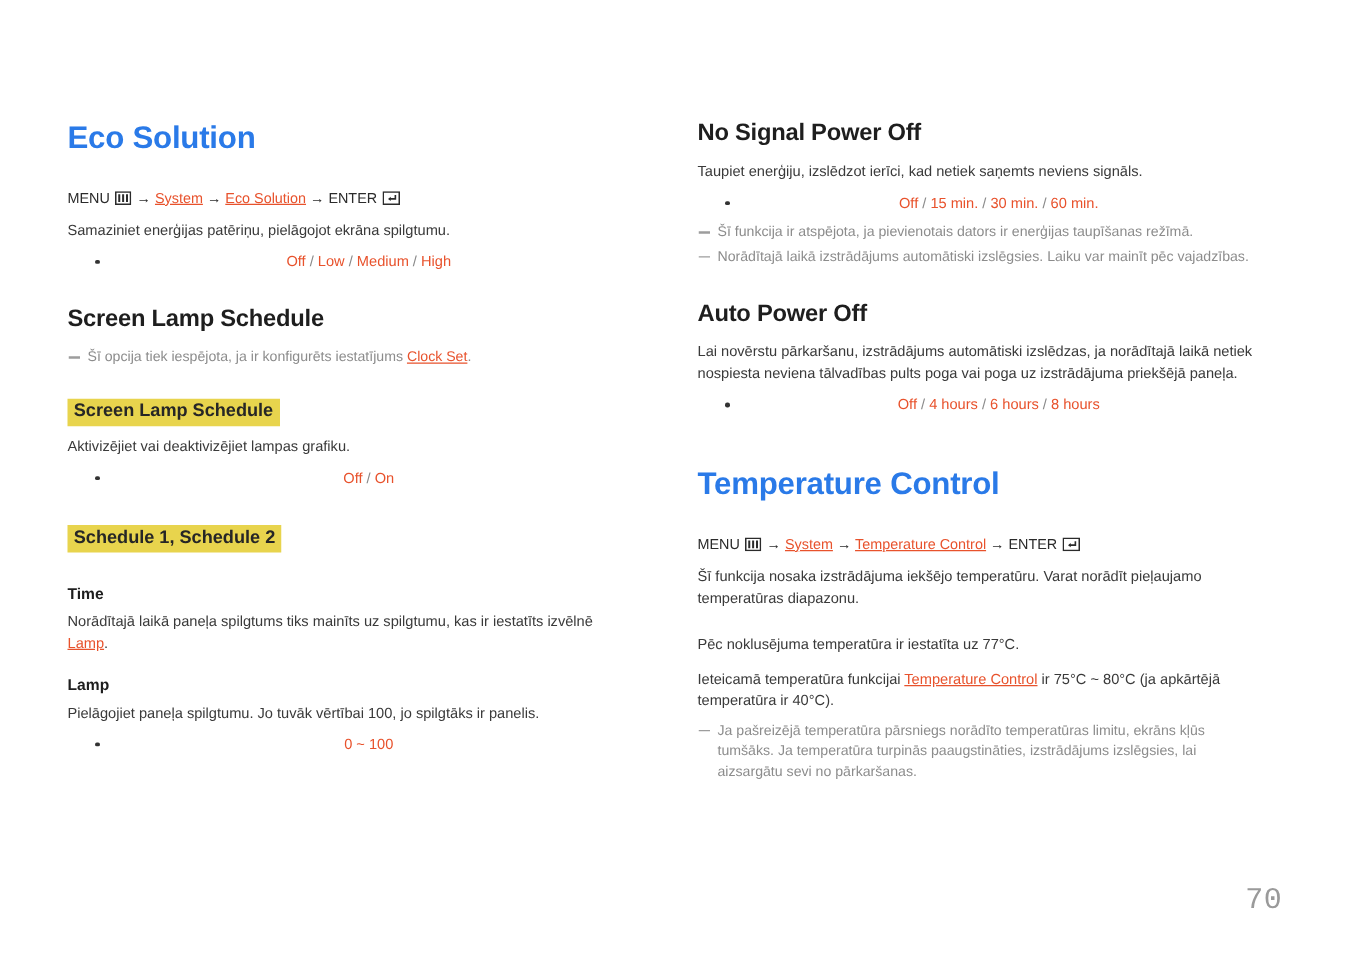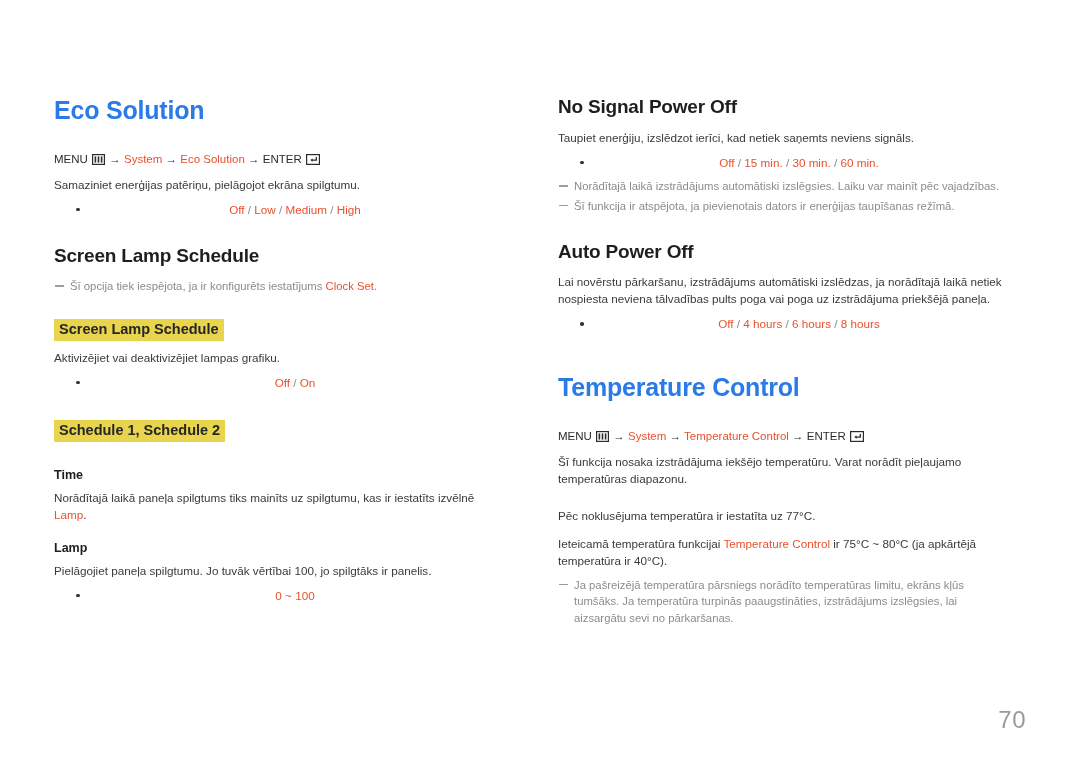--- a/index.html
+++ b/index.html
@@ -69,21 +69,21 @@
     color: #3a3a3a;
     margin: 0 0 7px 0;
   }
   .menu-path {
     font-size: 11.5px;
     color: #2b2b2b;
     margin: 0 0 9px 0;
     line-height: 1.5;
     white-space: nowrap;
   }
-  .hl  { color: #e8522c; }
+  .hl  { color: #e8522c; text-decoration: underline; }
   .sep { color: #8a8a8a; }
 
   
   .bullets {
     list-style: none;
     margin: 0 0 7px 0;
     padding: 0 0 0 22px;
   }
   .bullets li {
     position: relative;
@@ -134,20 +134,21 @@
   .ico svg { display: block; }
 
   
   .pageno {
     position: absolute;
     right: 54px;
     bottom: 29px;
     font-size: 24px;
     color: #9a9a9a;
     letter-spacing: 0.5px;
+    font-family: Liberation Mono, monospace;
   }
 </style>
 </head>
 <body>
 
 <div class="page">
 
   <div class="col col-left">
 
     <h1 class="h1">Eco Solution</h1>
@@ -218,22 +219,22 @@
 
   <div class="col col-right">
 
     <h2 class="h2" style="margin-top:0;">No Signal Power Off</h2>
     <p class="p">Taupiet enerģiju, izslēdzot ierīci, kad netiek saņemts neviens signāls.</p>
     <ul class="bullets">
       <li>
         <span>Off</span><span class="sep"> / </span><span>15 min.</span><span class="sep"> / </span><span>30 min.</span><span class="sep"> / </span><span>60 min.</span>
       </li>
     </ul>
+    <div class="note">Šī funkcija ir atspējota, ja pievienotais dators ir enerģijas taupīšanas režīmā.</div>
     <div class="note">Norādītajā laikā izstrādājums automātiski izslēgsies. Laiku var mainīt pēc vajadzības.</div>
-    <div class="note">Šī funkcija ir atspējota, ja pievienotais dators ir enerģijas taupīšanas režīmā.</div>
 
     <h2 class="h2">Auto Power Off</h2>
     <p class="p">Lai novērstu pārkaršanu, izstrādājums automātiski izslēdzas, ja norādītajā laikā netiek nospiesta neviena tālvadības pults poga vai poga uz izstrādājuma priekšējā paneļa.</p>
     <ul class="bullets">
       <li>
         <span>Off</span><span class="sep"> / </span><span>4 hours</span><span class="sep"> / </span><span>6 hours</span><span class="sep"> / </span><span>8 hours</span>
       </li>
     </ul>
 
     <h1 class="h1" style="margin-top:40px;">Temperature Control</h1>

